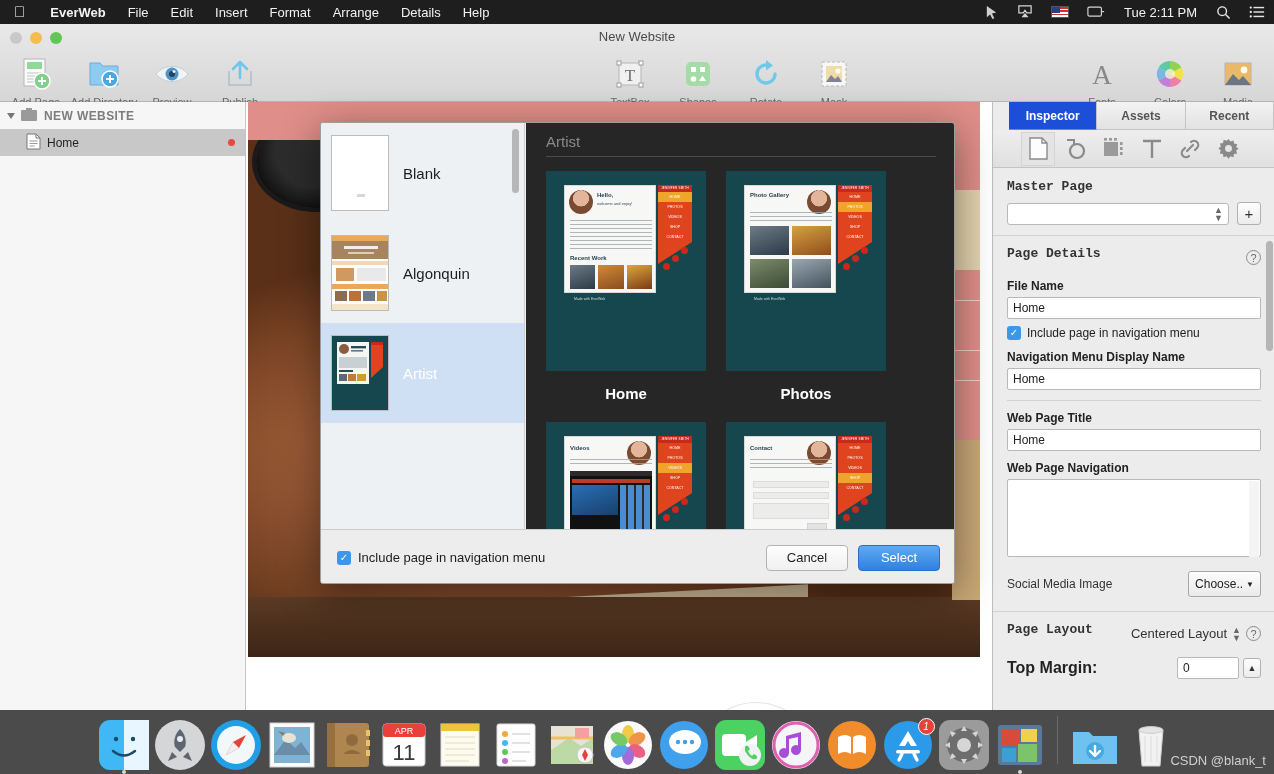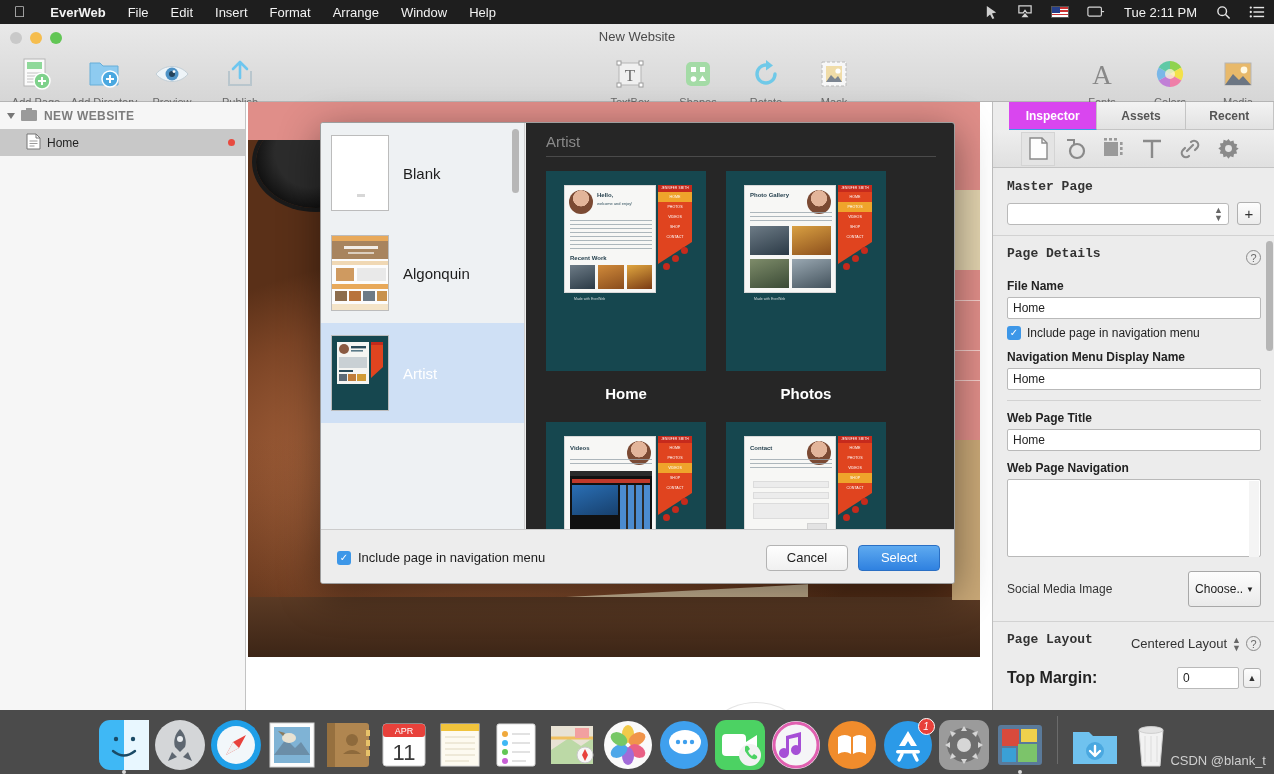--- a/index.html
+++ b/index.html
@@ -135,21 +135,21 @@
     position: absolute; left: 992px; top: 78px; width: 282px; height: 628px;
     background: #ececec; border-left: 1px solid #bdbdbd;
   }
   #insp-tabs { display: flex; height: 28px; }
   .itab {
     flex: 1; display: flex; align-items: center; justify-content: center;
     font-size: 12px; font-weight: bold; color: #555;
     background: linear-gradient(to bottom,#f3f3f3,#e2e2e2);
     border-right: 1px solid #c4c4c4; border-bottom: 1px solid #c4c4c4;
   }
-  .itab.active { background: #d946ef; color: #fff; border-bottom-color: #3d97e8; margin-left: 16px; }
+  .itab.active { background: #1d4ed8; color: #fff; border-bottom-color: #3d97e8; margin-left: 16px; }
   #insp-icons {
     display: flex; align-items: center; height: 38px;
     background: linear-gradient(to bottom,#eeeeee,#e0e0e0);
     border-bottom: 1px solid #c4c4c4; padding-left: 28px; gap: 4px;
   }
   .iico {
     width: 34px; height: 34px; display: flex; align-items: center; justify-content: center;
   }
   .iico.sel { background: #e4e4e4; box-shadow: inset 0 0 0 1px #d4d4d4; }
   #insp-body { position: absolute; left:0; top: 67px; width: 282px; height: 561px; overflow: hidden; }
@@ -182,21 +182,21 @@
     width: 100%; height: 78px; background: #fff; border: 1px solid #b9b9b9; border-radius: 2px;
     position: relative;
   }
   .textarea .tascroll { position:absolute; right:1px; top:1px; width:10px; height:76px; background:#f4f4f4; }
   .helpq {
     width: 15px; height: 15px; border-radius: 50%; border: 1px solid #8b8b8b;
     color: #6b6b6b; font-size: 11px; display: flex; align-items: center; justify-content: center;
   }
   .rowbetween { display: flex; align-items: center; justify-content: space-between; }
   .choosebtn {
-    height: 36px; min-width: 62px; border: 1px solid #a8a8a8; border-radius: 3px;
+    height: 26px; min-width: 62px; border: 1px solid #a8a8a8; border-radius: 3px;
     background: linear-gradient(to bottom,#fdfdfd,#eaeaea);
     display: flex; align-items: center; justify-content: center; gap: 3px;
     font-size: 12px; color: #222; padding: 0 6px;
   }
   #insp-vscroll { position: absolute; right: 2px; top: 72px; width: 7px; height: 110px; background: #b5b5b5; border-radius: 4px; }
 
   
   #modal {
     position: absolute; left: 320px; top: 98px; width: 635px; height: 462px;
     background: #ededed;
@@ -312,21 +312,21 @@
 <div id="screen">
 
   <div id="menubar">
     <span class="apple"></span>
     <span class="mi app">EverWeb</span>
     <span class="mi">File</span>
     <span class="mi">Edit</span>
     <span class="mi">Insert</span>
     <span class="mi">Format</span>
     <span class="mi">Arrange</span>
-    <span class="mi">Window</span>
+    <span class="mi">Details</span>
     <span class="mi">Help</span>
     <span class="spacer"></span>
     <span class="ri">
       <svg width="15" height="15" viewBox="0 0 16 16">
           <path d="M3 1 L13 8 L8.5 9 L11 14 L9 15 L6.5 10 L3 13 Z" fill="#cfcfcf"></path>
         </svg>
     </span>
     <span class="ri">
       <svg width="16" height="14" viewBox="0 0 18 16">
           <path d="M2 1 h14 v8 h-5 l-2-3 -2 3 h-5 z" fill="none" stroke="#d6d6d6" stroke-width="1.4"></path>

